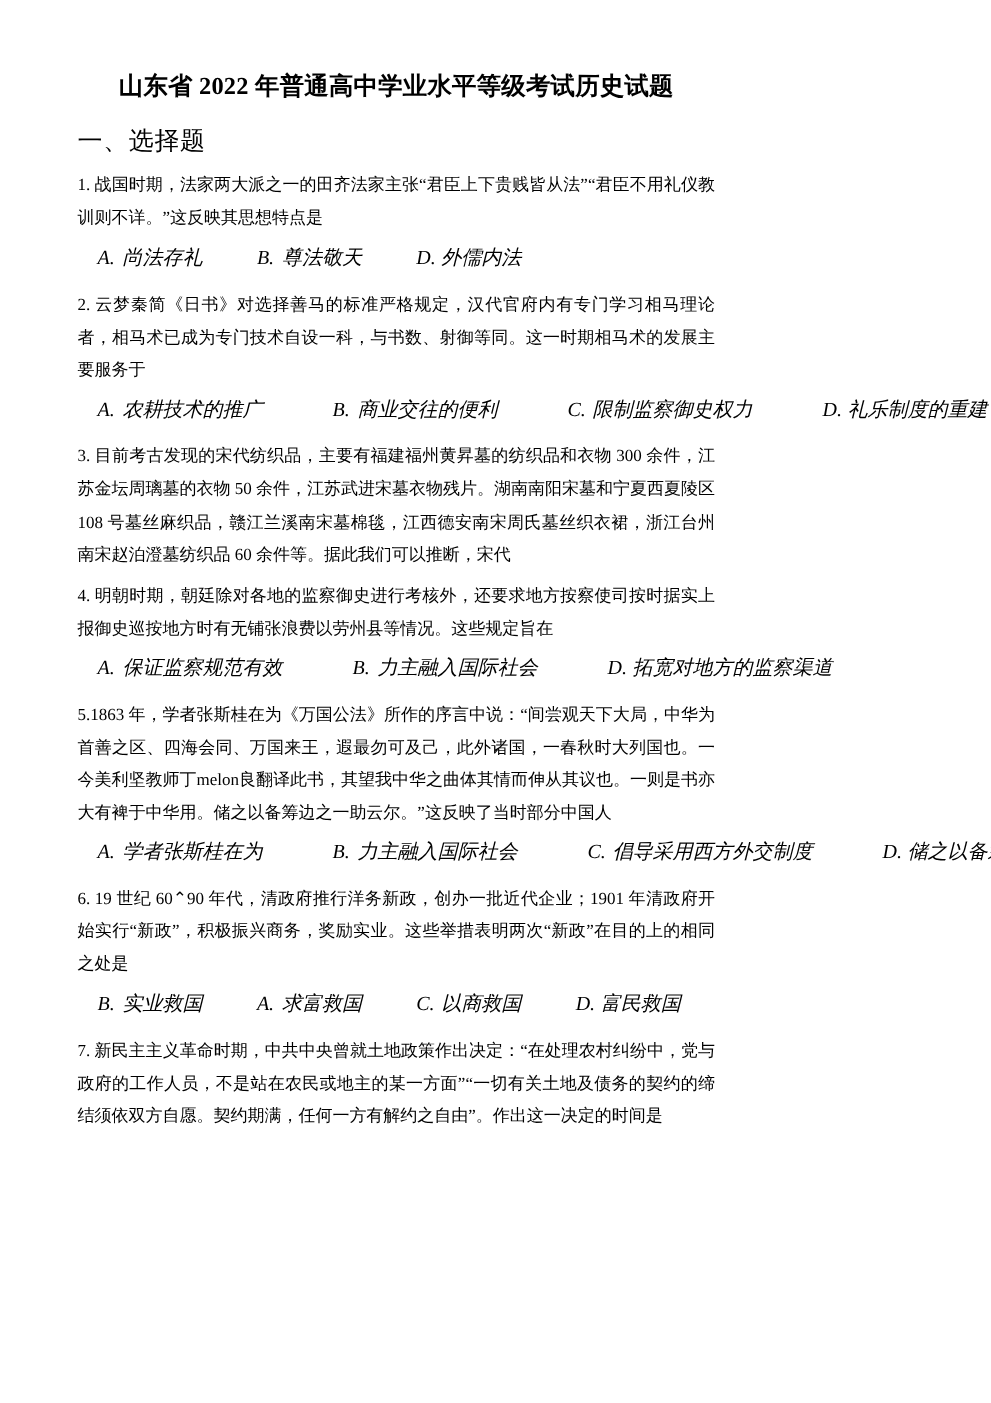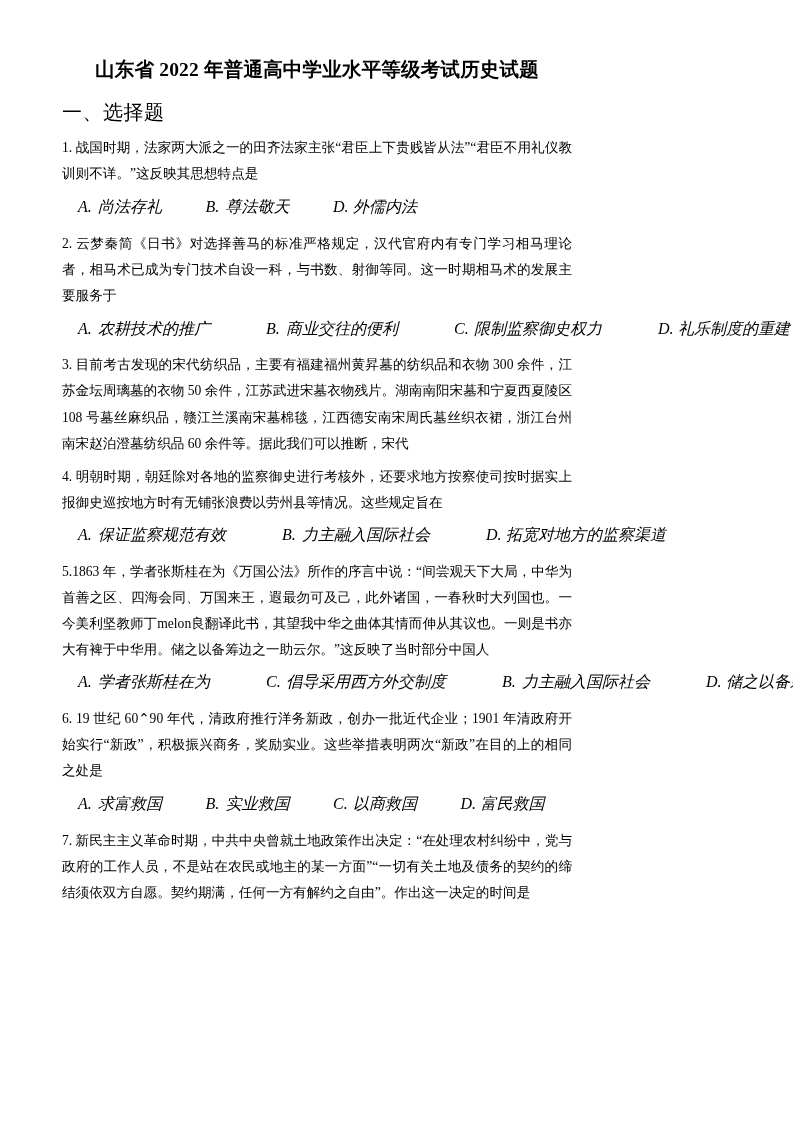--- a/index.html
+++ b/index.html
@@ -108,31 +108,31 @@
       <div class="opt"><span class="lab">A.</span><span>保证监察规范有效</span></div>
       <div class="opt"><span class="lab">B.</span><span>力主融入国际社会</span></div>
       <div class="opt"><span class="lab">D.</span><span>拓宽对地方的监察渠道</span></div>
     </div>
   </div>
 
   <div class="question">
     <p class="q-stem">5.1863 年，学者张斯桂在为《万国公法》所作的序言中说：“间尝观天下大局，中华为首善之区、四海会同、万国来王，遐最勿可及己，此外诸国，一春秋时大列国也。一今美利坚教师丁melon良翻译此书，其望我中华之曲体其情而伸从其议也。一则是书亦大有裨于中华用。储之以备筹边之一助云尔。”这反映了当时部分中国人</p>
     <div class="opts-grid">
       <div class="opt"><span class="lab">A.</span><span>学者张斯桂在为</span></div>
+      <div class="opt"><span class="lab">B.</span><span>力主融入国际社会</span></div>
       <div class="opt"><span class="lab">C.</span><span>倡导采用西方外交制度</span></div>
-      <div class="opt"><span class="lab">B.</span><span>力主融入国际社会</span></div>
       <div class="opt"><span class="lab">D.</span><span>储之以备筹边之一助云尔</span></div>
     </div>
   </div>
 
   <div class="question">
     <p class="q-stem">6. 19 世纪 60⌃90 年代，清政府推行洋务新政，创办一批近代企业；1901 年清政府开始实行“新政”，积极振兴商务，奖励实业。这些举措表明两次“新政”在目的上的相同之处是</p>
     <div class="opts-row4">
+      <div class="opt"><span class="lab">B.</span><span>实业救国</span></div>
       <div class="opt"><span class="lab">A.</span><span>求富救国</span></div>
-      <div class="opt"><span class="lab">B.</span><span>实业救国</span></div>
       <div class="opt"><span class="lab">C.</span><span>以商救国</span></div>
       <div class="opt"><span class="lab">D.</span><span>富民救国</span></div>
     </div>
   </div>
 
   <div class="question">
     <p class="q-stem">7. 新民主主义革命时期，中共中央曾就土地政策作出决定：“在处理农村纠纷中，党与政府的工作人员，不是站在农民或地主的某一方面”“一切有关土地及债务的契约的缔结须依双方自愿。契约期满，任何一方有解约之自由”。作出这一决定的时间是</p>
   </div>
 
 </div>

